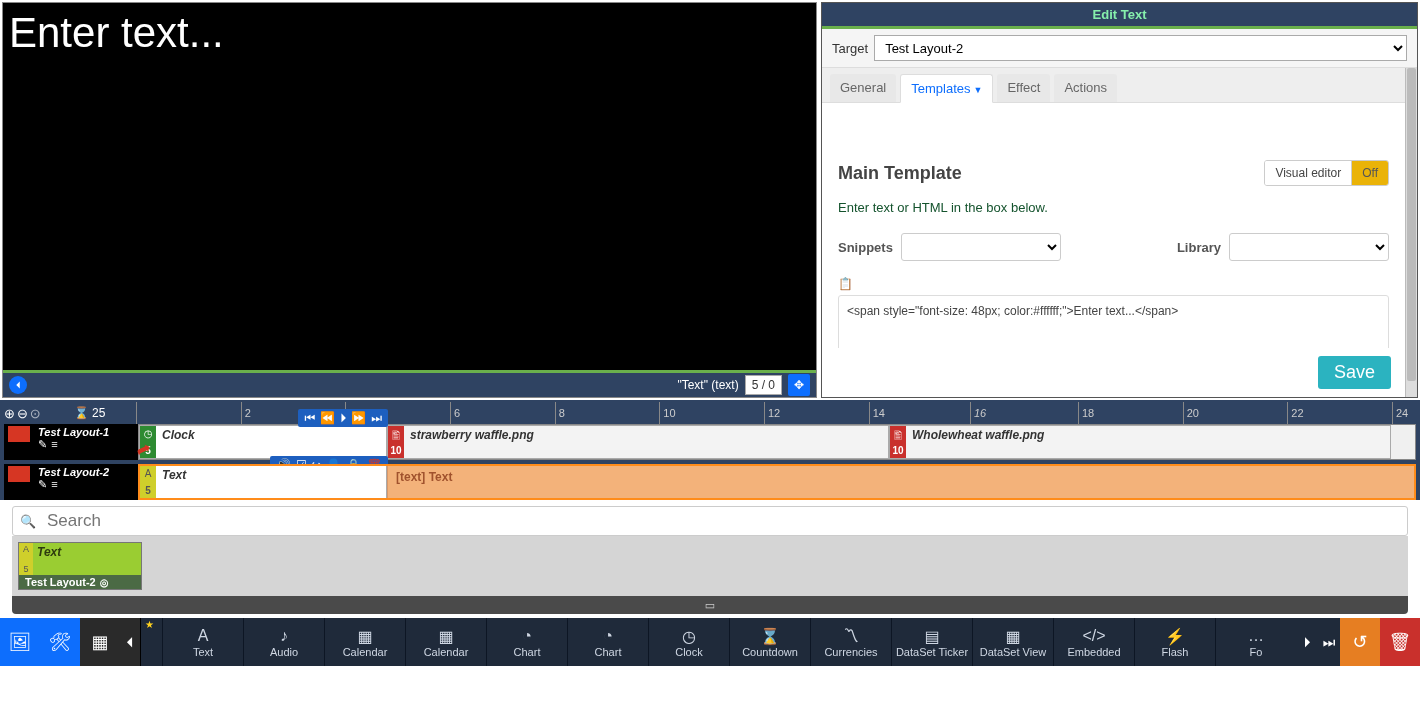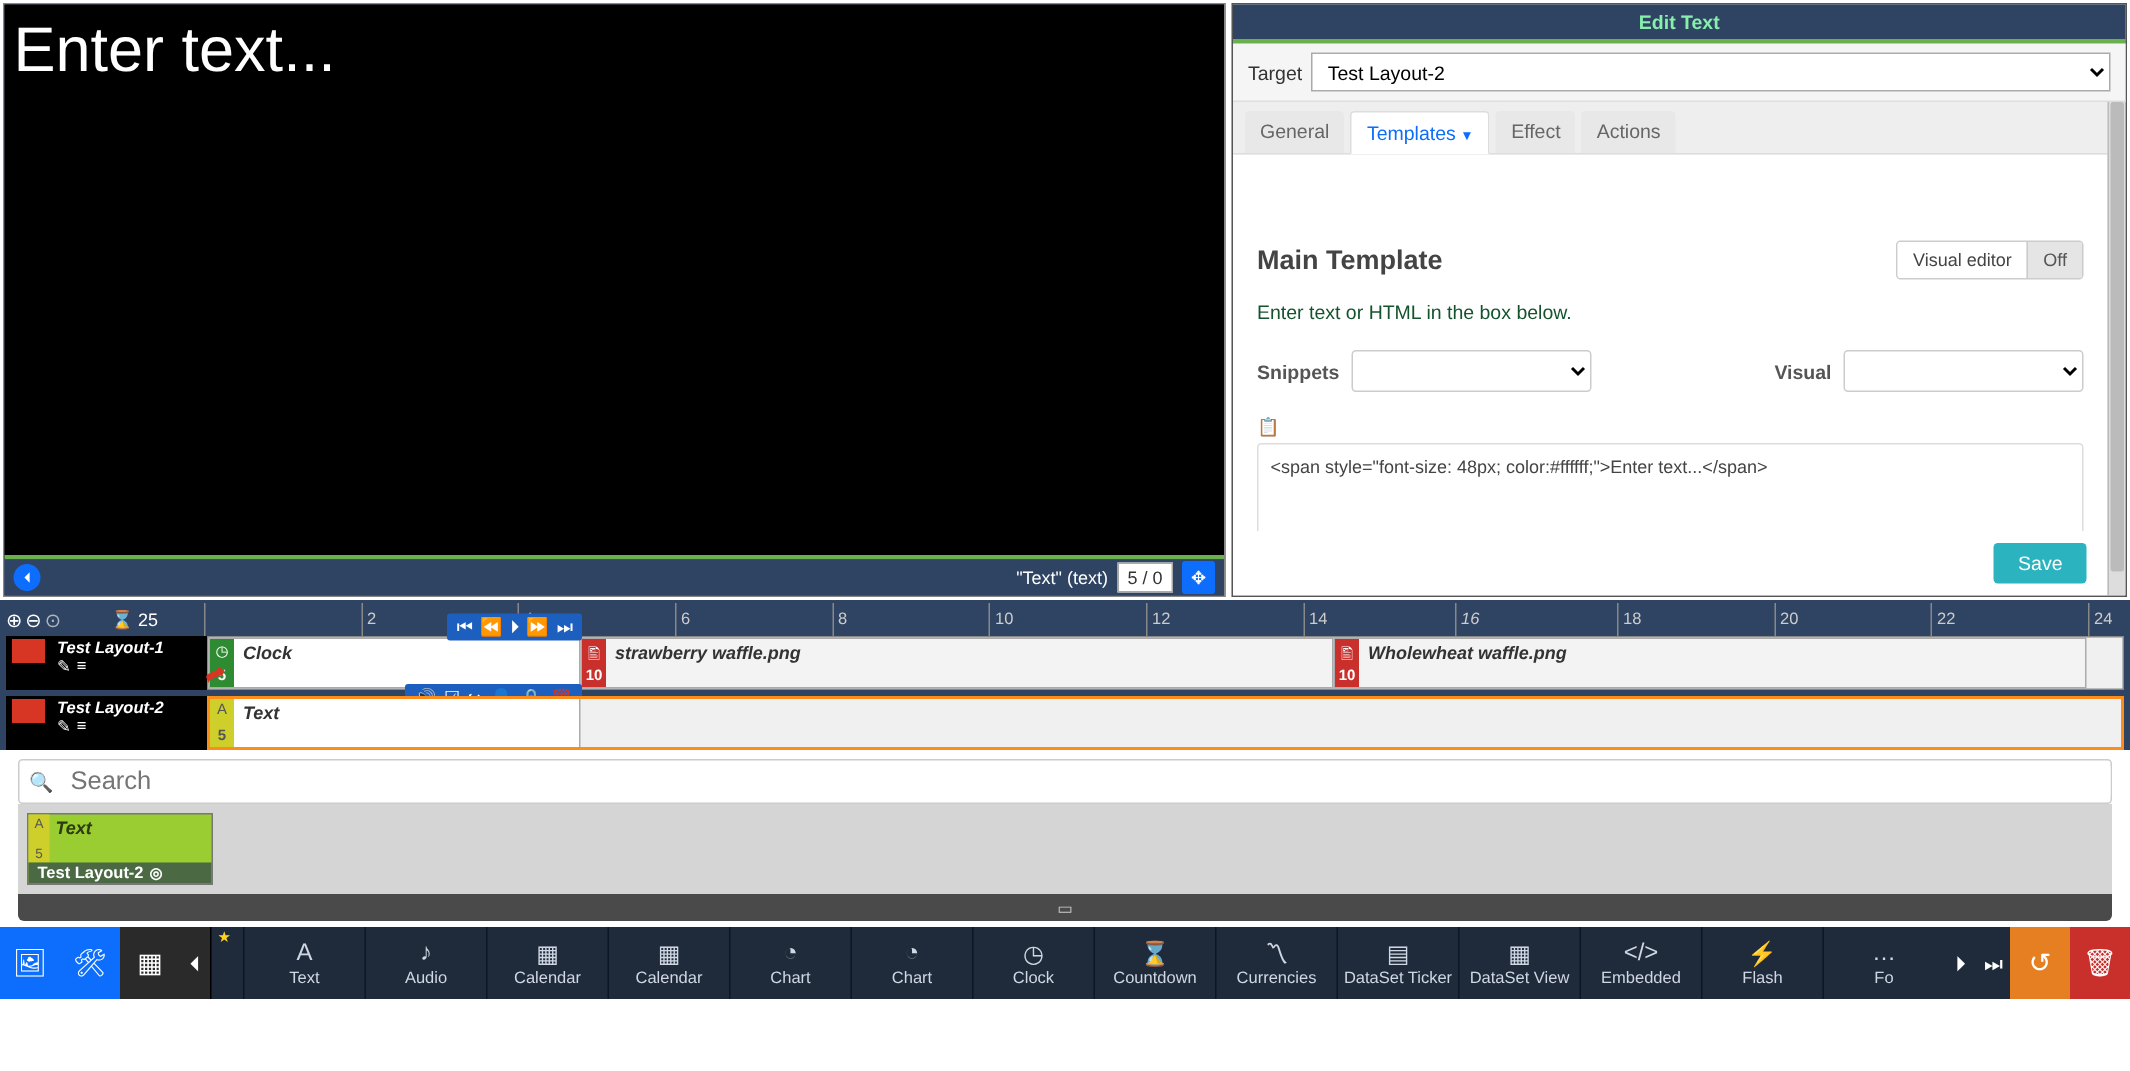--- a/index.html
+++ b/index.html
@@ -23,30 +23,30 @@
   .tabs-row { border-bottom:1px solid #ddd; display:flex; gap:4px; padding:6px 8px 0 8px; background:#eee; }
   .tab { padding:6px 10px; font-size:13px; color:#666; background:#e8e8e8; border-radius:3px 3px 0 0; cursor:pointer; }
   .tab.active { background:#fff; color:#0d6efd; border:1px solid #ddd; border-bottom:1px solid #fff; margin-bottom:-1px; }
   .tab .caret { font-size:9px; color:#0d6efd; margin-left:3px; }
   .panel-content { padding:14px 16px; flex:1; overflow:auto; }
   .main-title-row { display:flex; justify-content:space-between; align-items:center; margin-bottom:14px;margin-top:43px; }
   .main-title { font-size:18px; font-weight:600; color:#444; }
   .toggle-group { display:flex; border:1px solid #ccc; border-radius:3px; overflow:hidden; font-size:12px; }
   .toggle-group span { padding:5px 10px; cursor:pointer; }
   .toggle-group .on { background:#fff; color:#444; }
-  .toggle-group .off { background:#e5e5e5; color:#555; border-left:1px solid #ccc; }
+  .toggle-group .off { background:#eab308; color:#555; border-left:1px solid #ccc; }
   .hint-text { color:#14532d; font-size:13px; margin-bottom:18px; }
   .form-row { display:flex; align-items:center; gap:20px; margin-bottom:16px; }
   .form-field { display:flex; align-items:center; gap:8px; }
   .form-field label { font-weight:600; color:#555; font-size:13px; }
   .select-box { width:160px; height:28px; border:1px solid #ccc; border-radius:3px; background:#fff; padding:0 8px; font-size:13px; }
   .paste-icon-row { font-size:12px; color:#555; margin-bottom:4px; }
   .html-textarea { width:100%; height:90px; border:1px solid #ddd; border-radius:3px; padding:8px; font-size:12px; font-family:"Segoe UI", Arial; color:#444; resize:none; }
   .save-row { display:flex; justify-content:flex-end; padding:8px 14px; }
-  .save-btn { background:#2bb3c0; color:#fff; border:none; padding:6px 16px; border-radius:3px; cursor:pointer; font-size:13px; }
+  .save-btn { background:#2bb3c0; color:#fff; border:none; padding:6px 16px; border-radius:3px; cursor:pointer; font-size:18px; }
   .vscroll { width:12px; background:#ddd; border-left:1px solid #bbb; position:relative; }
   .vthumb { position:absolute; left:1px; right:1px; top:0; height:95%; background:#bbb; border-radius:2px; }
 
   .timeline-area { background:#2f4362; padding:2px 4px 0 4px; }
   .timeline-ruler-row { display:flex; align-items:center; height:22px; color:#fff; }
   .zoom-controls { display:flex; gap:2px; font-size:13px; width:70px; }
   .zoom-controls span { cursor:pointer; }
   .scale-label { display:flex; align-items:center; gap:3px; font-size:12px; width:62px; }
   .ruler { flex:1; position:relative; height:22px; }
   .ruler .mark { position:absolute; top:0; height:22px; border-left:1px solid #888; color:#ccc; font-size:11px; padding-left:3px; padding-top:5px; }
@@ -158,21 +158,21 @@
               <span class="off">Off</span>
             </div>
           </div>
           <div class="hint-text">Enter text or HTML in the box below.</div>
           <div class="form-row">
             <div class="form-field">
               <label>Snippets</label>
               <select class="select-box"><option></option></select>
             </div>
             <div class="form-field" style="margin-left:auto;">
-              <label>Visual</label>
+              <label>Library</label>
               <select class="select-box"><option></option></select>
             </div>
           </div>
           <div class="paste-icon-row"><span>📋</span></div>
           <textarea class="html-textarea" style="">&lt;span style="font-size: 48px; color:#ffffff;"&gt;Enter text...&lt;/span&gt;</textarea>
         </div>
         <div class="save-row">
           <button class="save-btn">Save</button>
         </div>
       </div>
@@ -279,20 +279,21 @@
     <div class="layout-track hl">
       <div class="clip" style="width:248px;">
         <div class="sidebar yellow">
             <span class="cicon">A</span>
             <span class="cdur">5</span>
           </div>
         <div class="cbody">
             <div class="ctitle">Text</div>
           </div>
       </div>
+      <div class="long-text-clip">[text] Text</div>
     </div>
   </div>
 </div>
 
 <div class="library-area">
   <div class="search-row">
     <div class="sicon">🔍</div>
     <input type="text" placeholder="Search" style="">
   </div>
   <div class="lib-body">

